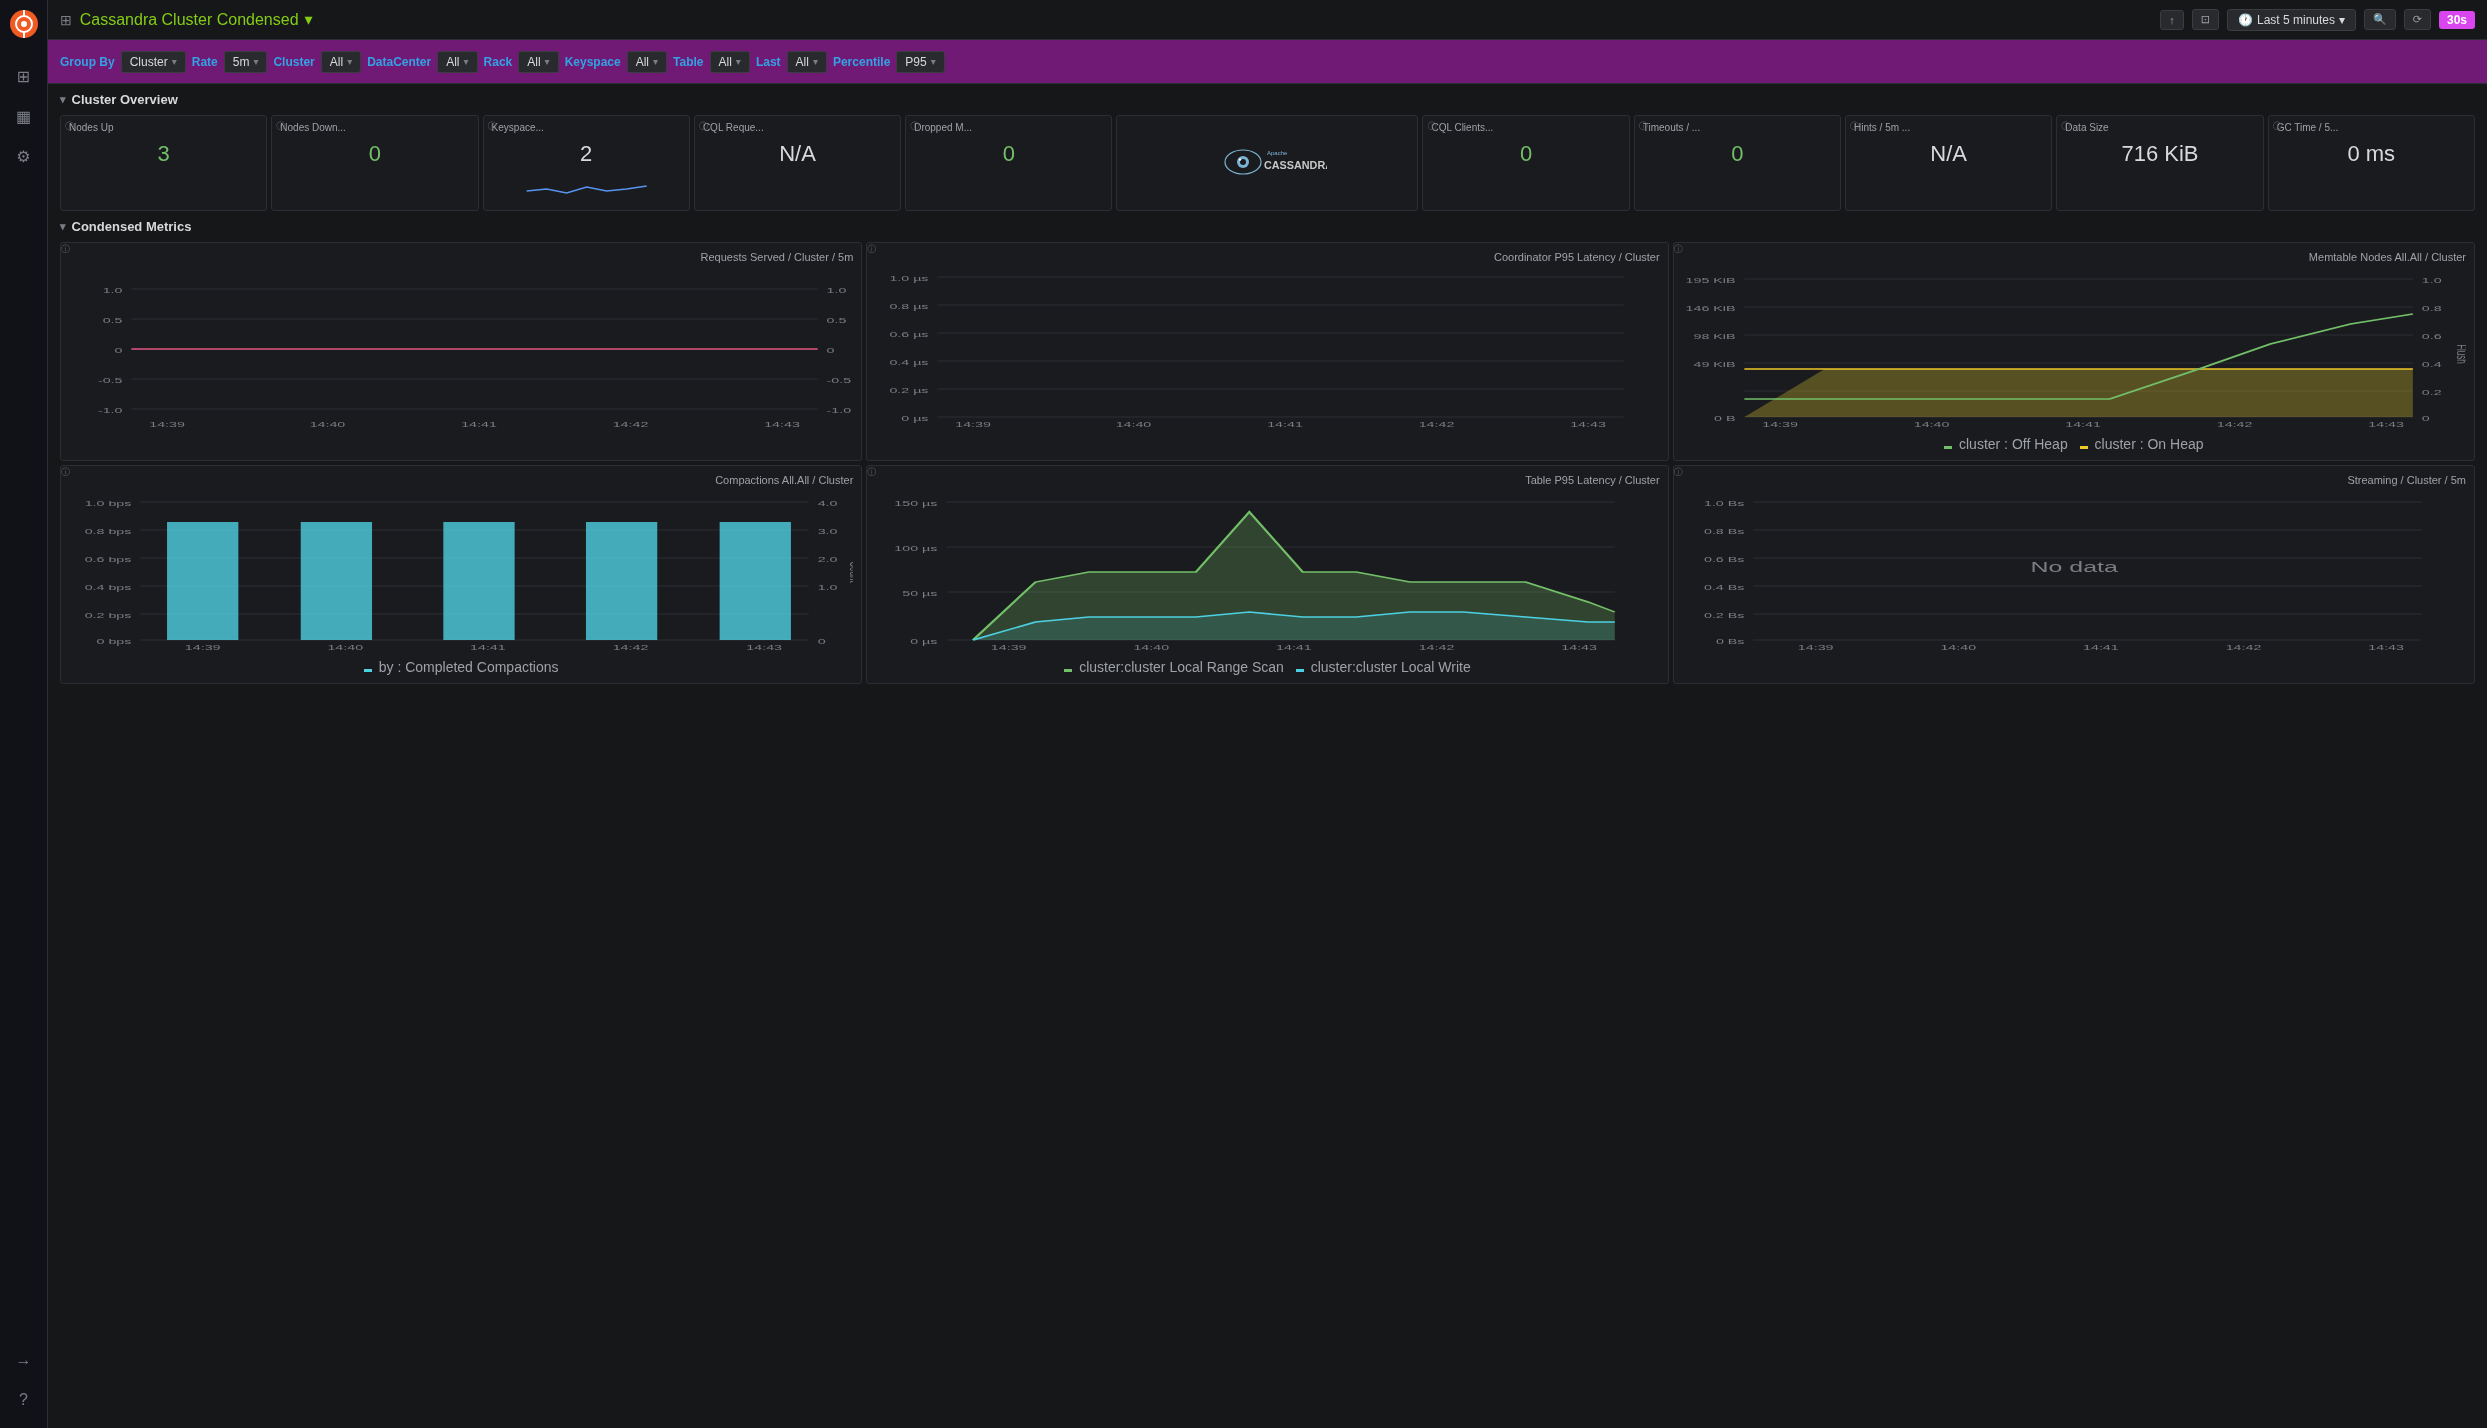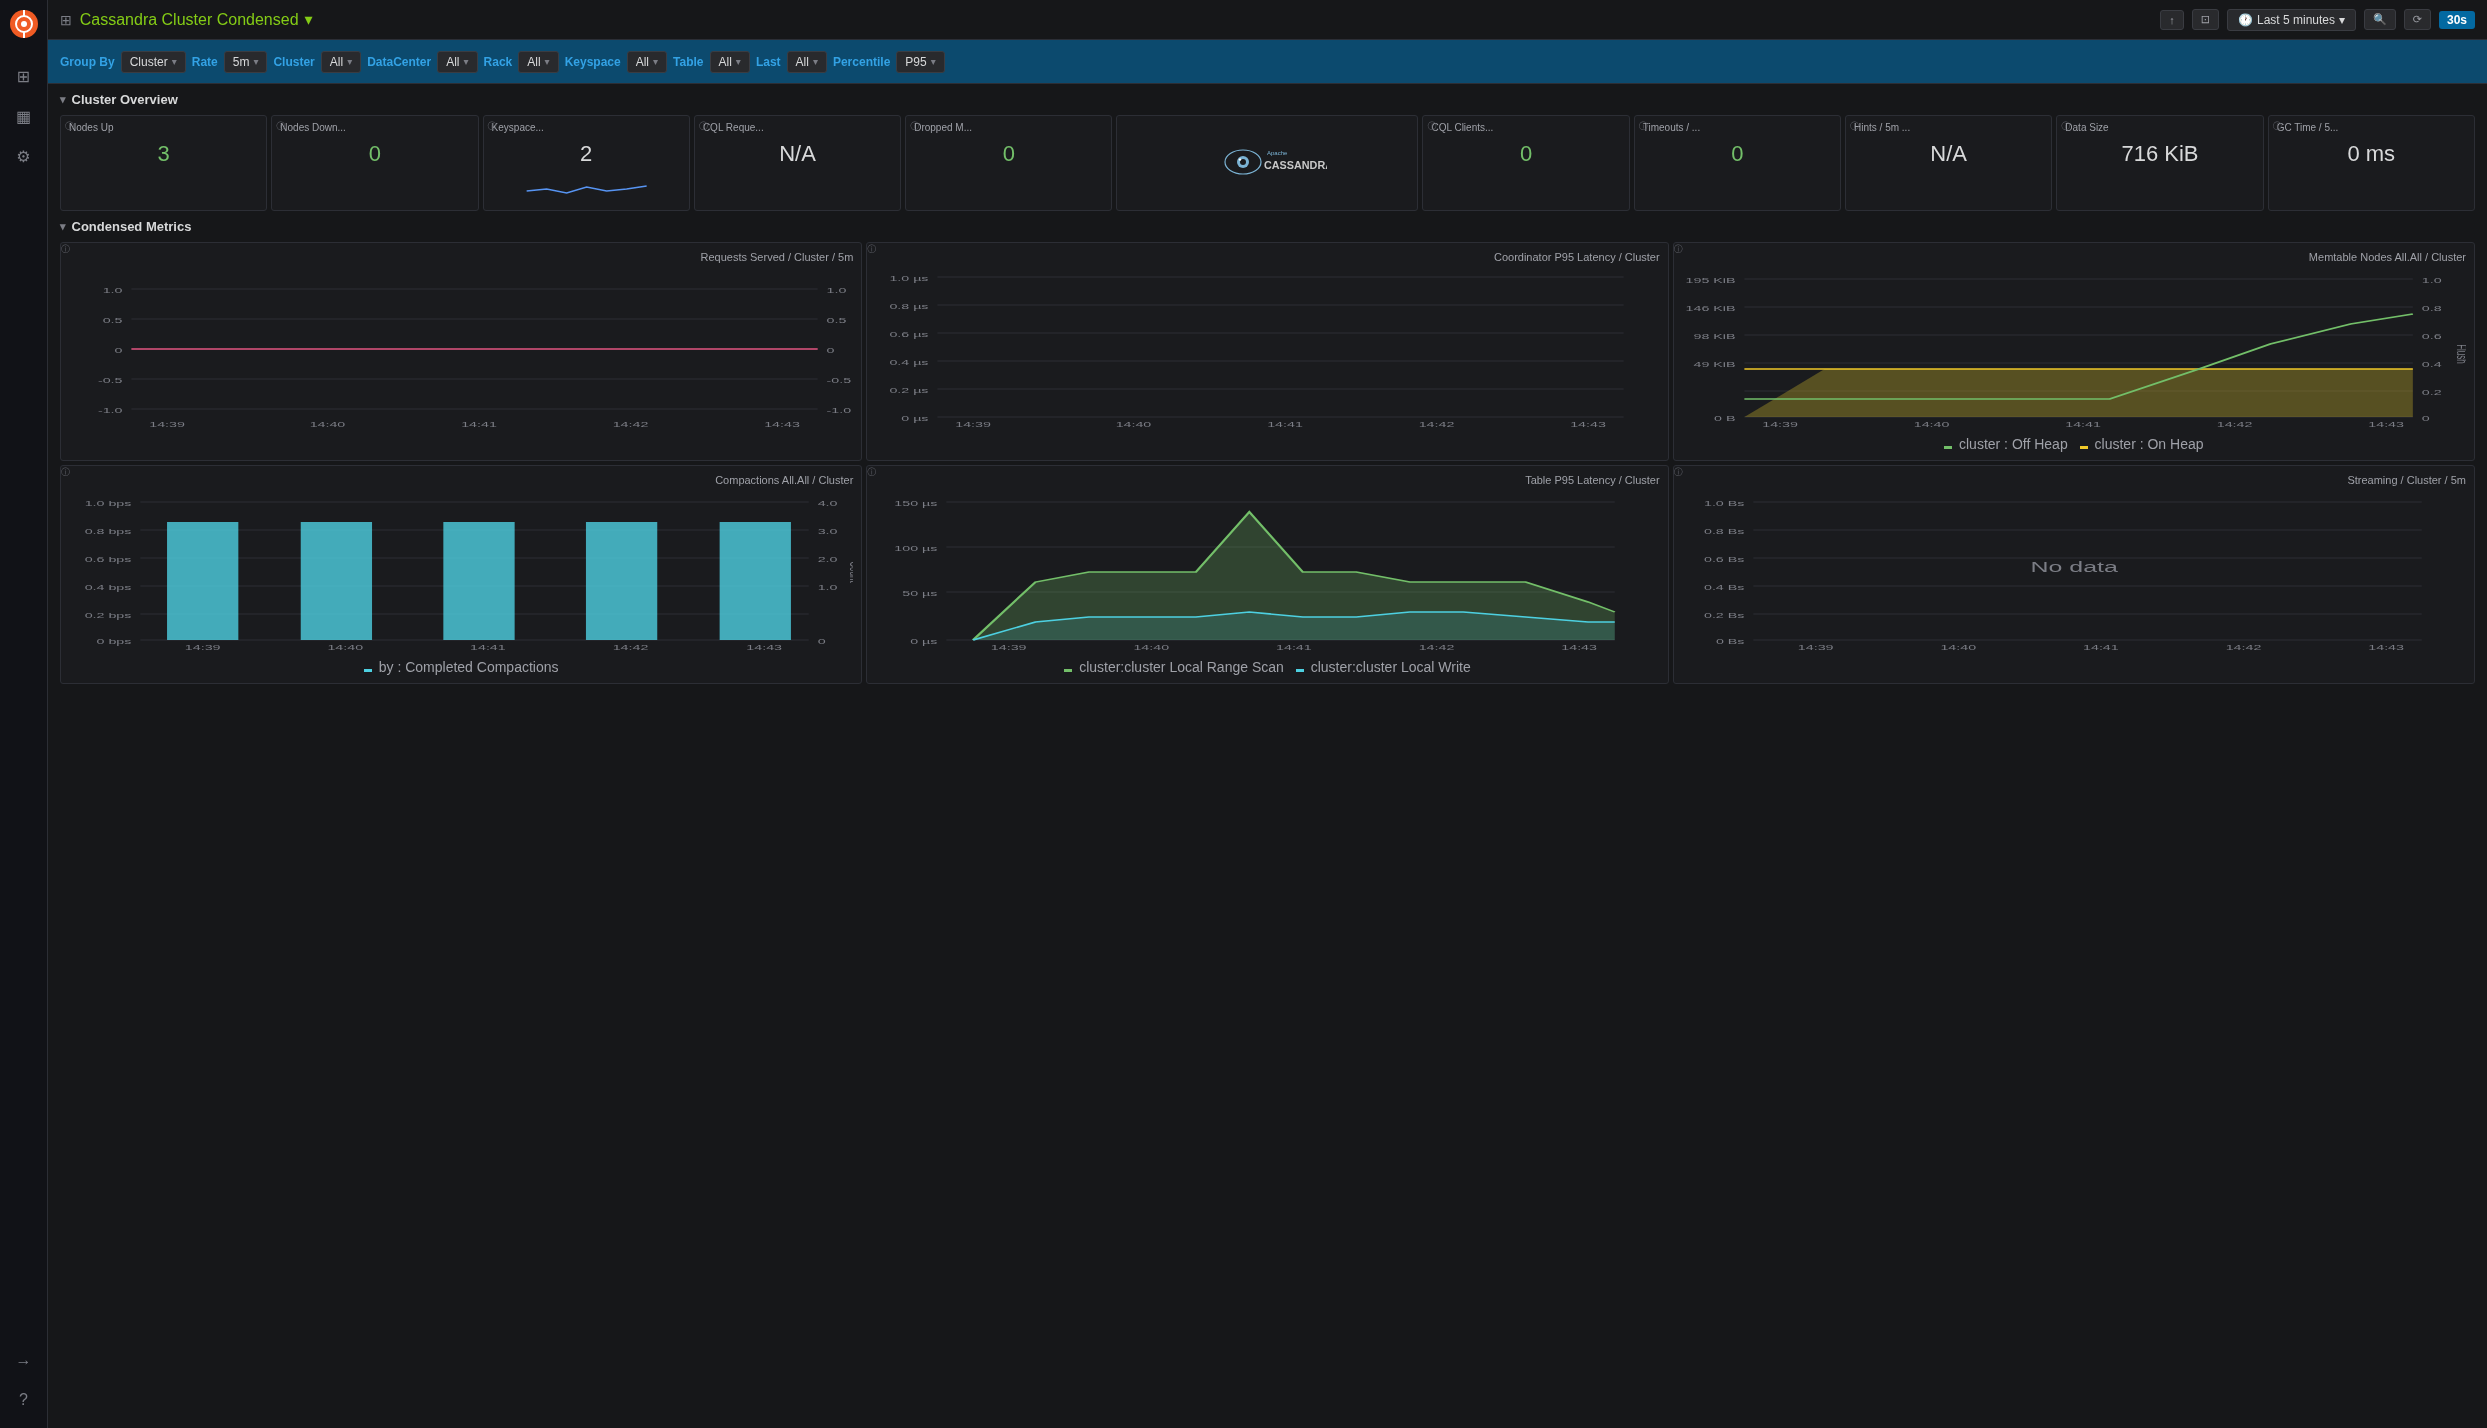--- a/index.html
+++ b/index.html
@@ -98,32 +98,32 @@
       color: #d8d9da;
       padding: 3px 10px;
       border-radius: 3px;
       cursor: pointer;
       font-size: 12px;
       display: flex;
       align-items: center;
       gap: 4px;
     }
     .refresh-badge {
-      background: #0369a1;
+      background: #d946ef;
       color: white;
       padding: 2px 8px;
       border-radius: 3px;
       font-size: 12px;
       font-weight: bold;
     }
 
     
     .toolbar {
       height: 44px;
-      background: #0c4a6e;
+      background: #701a75;
       border-bottom: 1px solid #2c2e35;
       display: flex;
       align-items: center;
       padding: 0 12px;
       gap: 6px;
     }
     .toolbar-label {
       color: #33a2e5;
       font-size: 12px;
       font-weight: 600;

